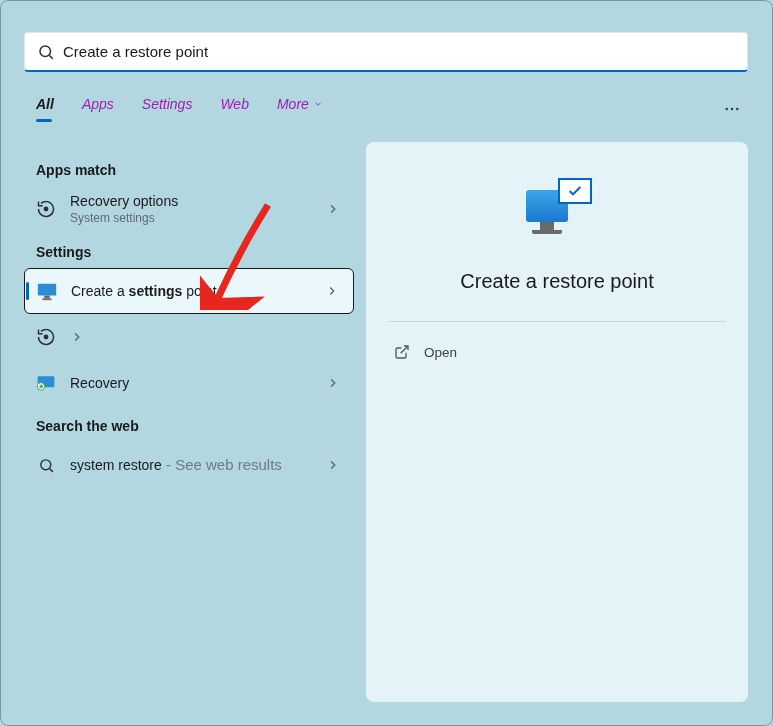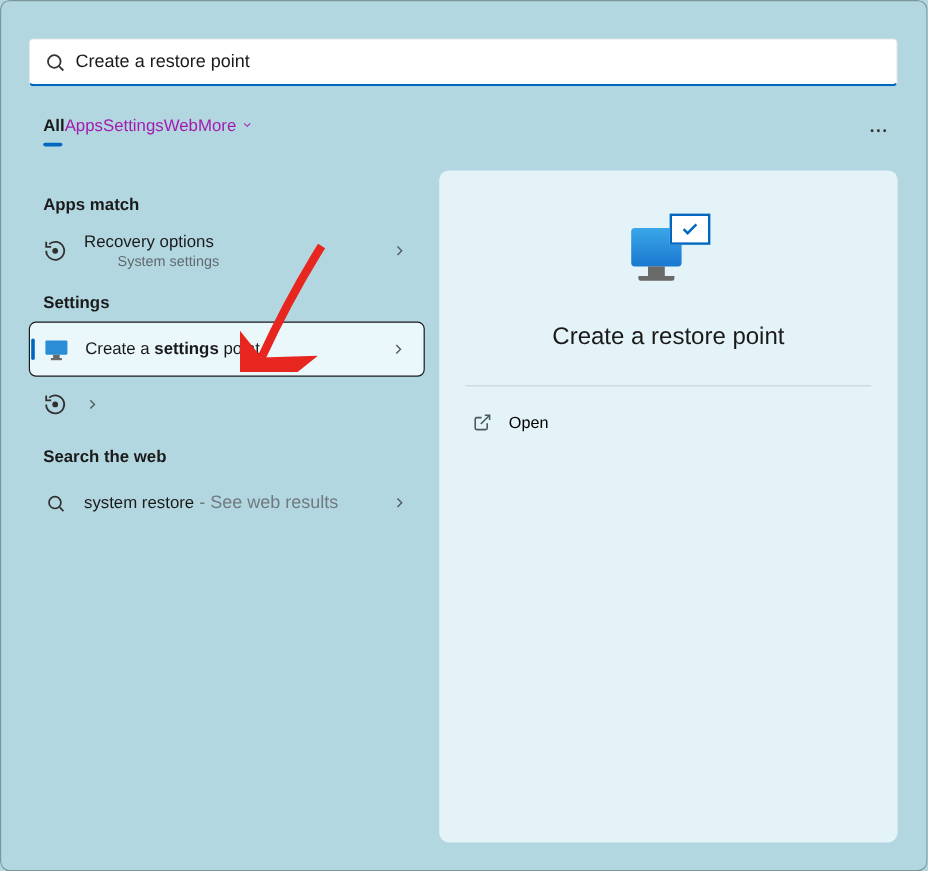--- a/index.html
+++ b/index.html
@@ -40,21 +40,23 @@
     font-size: 15px;
     flex: 1;
     background: transparent;
     color: #1a1a1a;
   }
   .tabs {
     position: absolute;
     left: 36px;
     top: 96px;
     display: flex;
+    gap: 28px;
     align-items: flex-end;
+    font-style: italic;
   }
   .tab {
     font-size: 14px;
     color: #a21caf;
     cursor: pointer;
     position: relative;
     padding-bottom: 8px;
   }
   .tab.active {
     color: #1a1a1a;
@@ -116,21 +118,21 @@
     border-radius: 2px;
   }
   .result-item .icon-slot {
     width: 24px; height: 24px;
     display: flex; align-items: center; justify-content: center;
     margin-right: 12px;
     color: #303030;
   }
   .result-item .text-slot { flex: 1; }
   .result-title { font-size: 14px; color: #1a1a1a; }
-  .result-sub { font-size: 12px; color: #606a70; margin-top: 2px; margin-left: 28px; }
+  .result-sub { font-size: 12px; color: #606a70; margin-top: 2px; }
   .result-item .chevron { color: #505a60; }
   .right-panel {
     position: absolute;
     left: 366px;
     top: 142px;
     width: 382px;
     height: 560px;
     background: #e4f3f7;
     border-radius: 8px;
     padding: 30px 22px;
@@ -185,21 +187,21 @@
     height: 1px;
     background: rgba(0,0,0,0.12);
     margin: 28px 0 14px;
   }
   .open-action {
     display: flex;
     align-items: center;
     gap: 14px;
     padding: 8px 6px;
     cursor: pointer;
-    color: #000000;
+    color: #404040;
     font-size: 13.5px;
   }
   .open-action svg { width: 16px; height: 16px; color: #4a5a62; }
   .arrow {
     position: absolute;
     left: 200px;
     top: 200px;
     pointer-events: none;
   }
   .web-sub { color: #707a80; font-size: 15px; }
@@ -278,20 +280,36 @@
           <path d="M3 12a9 9 0 1 0 3-6.7"></path>
           <polyline points="3 3 3 8 8 8"></polyline>
           <circle cx="12" cy="12" r="2" fill="currentColor"></circle>
         </svg>
     </div>
     <svg class="chevron" width="14" height="14" viewBox="0 0 24 24" fill="none" stroke="currentColor" stroke-width="2">
         <polyline points="9 18 15 12 9 6"></polyline>
       </svg>
   </div>
 
+  <div class="result-item">
+    <div class="icon-slot">
+      <svg width="20" height="20" viewBox="0 0 24 24">
+          <rect x="2" y="4" width="20" height="13" rx="1" fill="#2a8dd6"></rect>
+          <circle cx="6" cy="16" r="5" fill="#4caf50"></circle>
+          <path d="M3 16a3 3 0 1 0 1-2.2" fill="none" stroke="#fff" stroke-width="1.5"></path>
+          <polyline points="3 13 3 15 5 15" fill="none" stroke="#fff" stroke-width="1.5"></polyline>
+        </svg>
+    </div>
+    <div class="text-slot">
+      <div class="result-title">Recovery</div>
+    </div>
+    <svg class="chevron" width="14" height="14" viewBox="0 0 24 24" fill="none" stroke="currentColor" stroke-width="2">
+        <polyline points="9 18 15 12 9 6"></polyline>
+      </svg>
+  </div>
 
   <div class="section-heading">Search the web</div>
 
   <div class="result-item">
     <div class="icon-slot">
       <svg width="17" height="17" viewBox="0 0 24 24" fill="none" stroke="currentColor" stroke-width="2">
           <circle cx="11" cy="11" r="7"></circle>
           <line x1="16.5" y1="16.5" x2="21" y2="21"></line>
         </svg>
     </div>

